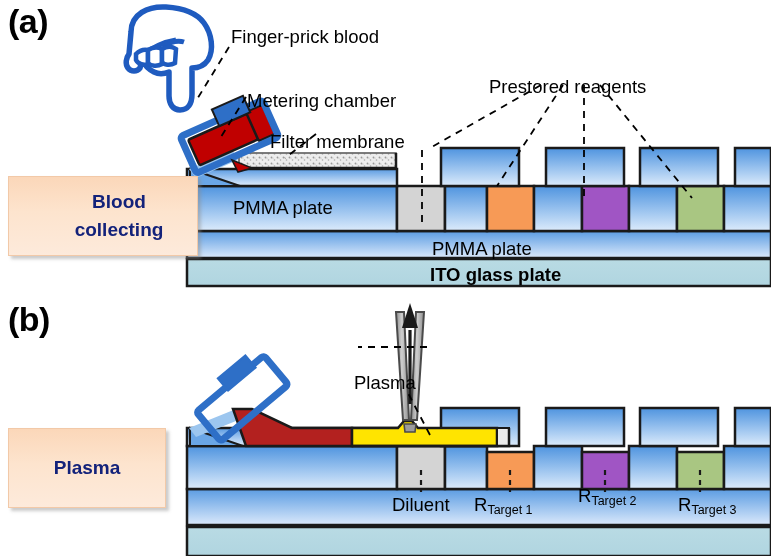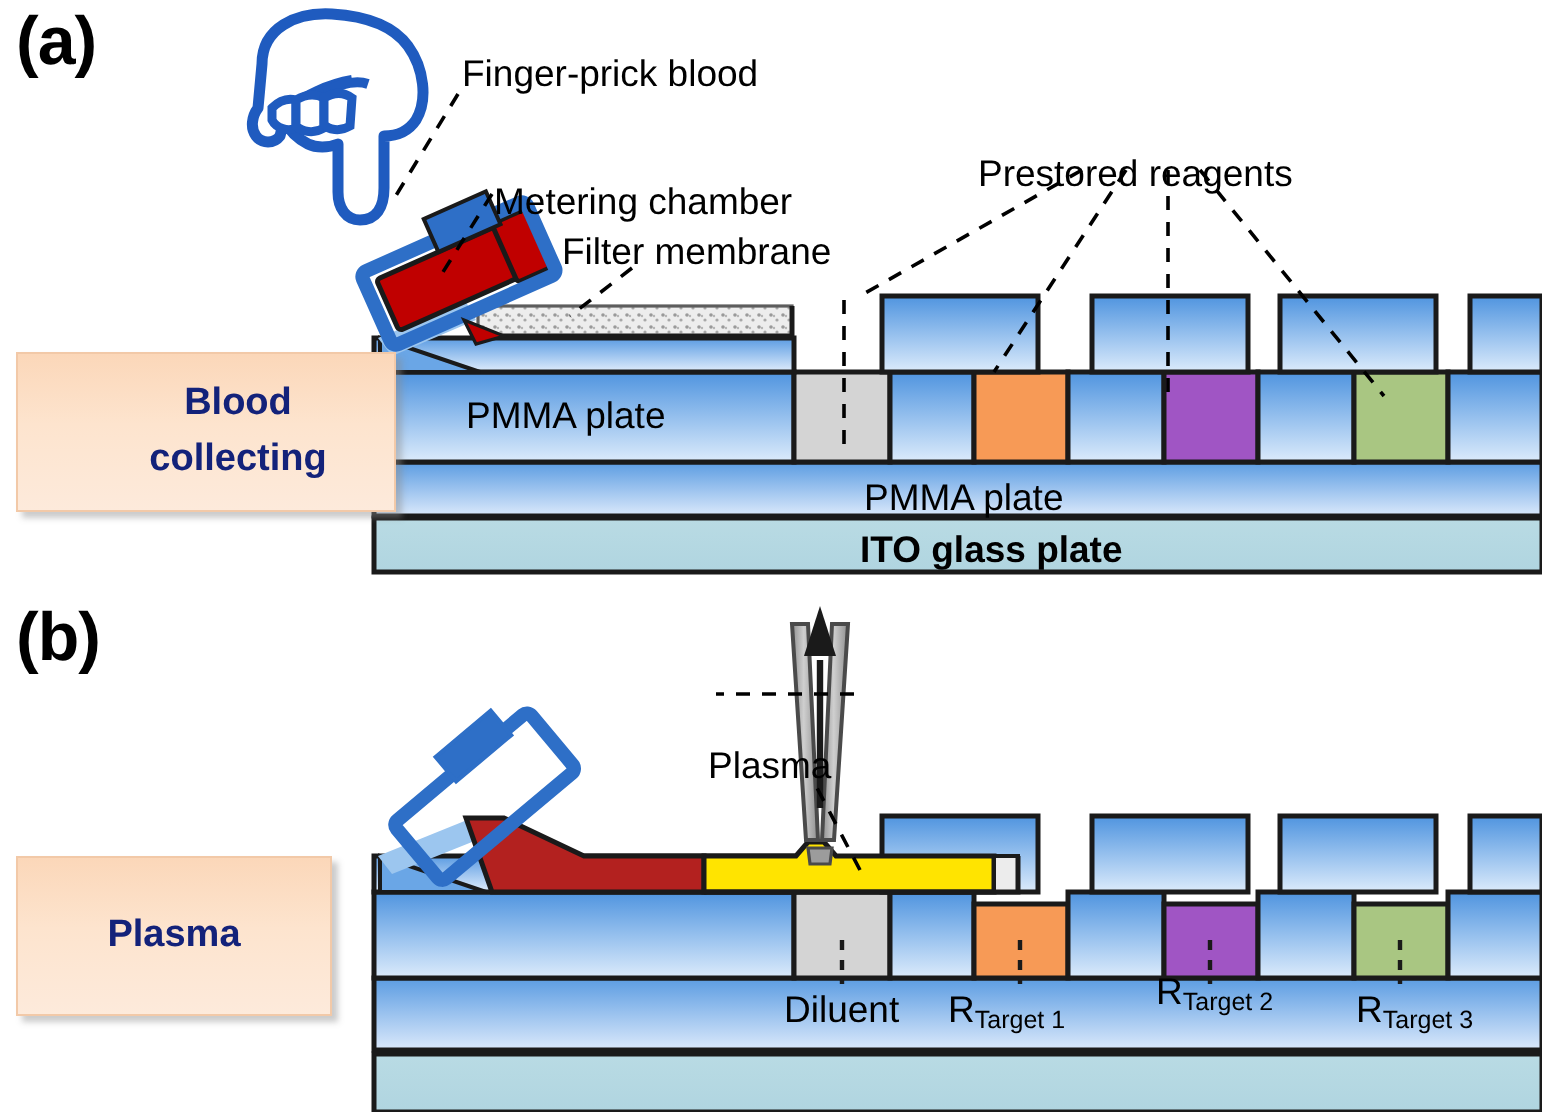--- a/index.html
+++ b/index.html
@@ -17,21 +17,21 @@
       background:linear-gradient(180deg,#fbd7b9 0%,#fde4ce 45%,#fdeadb 100%);
       box-shadow:3px 3px 3px rgba(140,140,140,.45);
       display:flex;flex-direction:column;align-items:center;justify-content:center;
       color:#13227a;font-weight:bold;font-size:19px;line-height:1.45;}
   #blood-collecting-box{left:8px;top:176px;padding-left:32px;}
   #plasma-extraction-box{left:8px;top:428px;}
 
   .callout{position:absolute;font-size:18.5px;white-space:nowrap;}
   #label-finger-prick{left:231px;top:26px;}
   #label-metering{left:247px;top:78px;margin-top:12px;}
-  #label-filter{left:270px;top:115px;margin-left:11px;}
+  #label-filter{left:270px;top:131px;}
   #label-prestored{left:489px;top:76px;}
   #label-microprobe{left:362px;top:337px;}
   #label-plasma{left:354px;top:372px;}
 
   .inner-label{position:absolute;font-size:18.5px;white-space:nowrap;}
   #txt-pmma-upper{left:233px;top:197px;}
   #txt-pmma-mid-a{left:432px;top:238px;}
   #txt-ito-a{left:430px;top:264px;font-weight:bold;}
 
   .reagent-label{position:absolute;font-size:18.5px;white-space:nowrap;}

